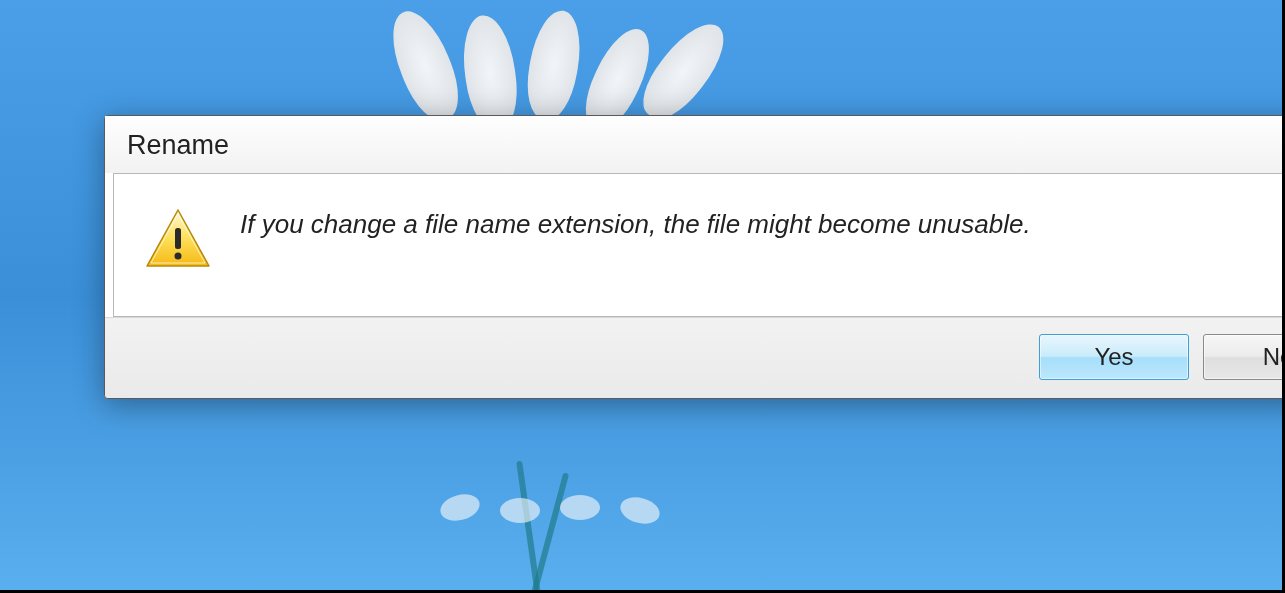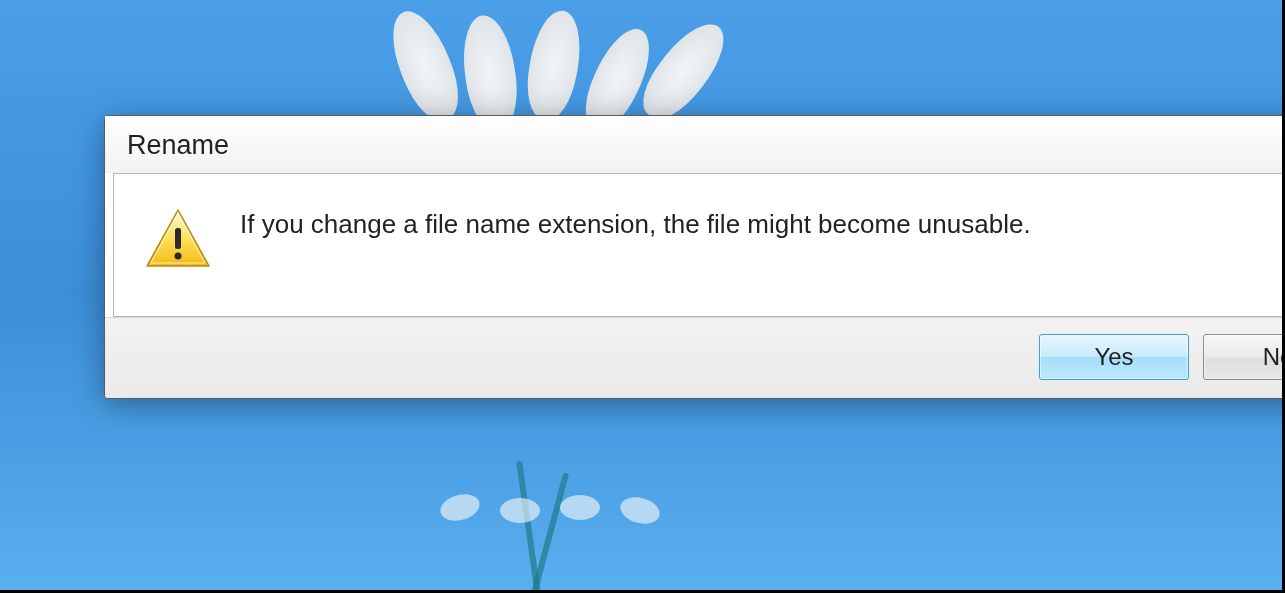--- a/index.html
+++ b/index.html
@@ -87,20 +87,21 @@
     }
     
     .dialog-text {
       font-size: 26px;
       color: #222;
       line-height: 1.4;
     }
     
     .dialog-text .line1 {
       margin-bottom: 22px;
+      font-style: italic;
     }
     
     .dialog-footer {
       background: linear-gradient(180deg, #f2f2f2 0%, #eaeaea 100%);
       border-top: 1px solid #d8d8d8;
       padding: 16px 22px 18px 22px;
       display: flex;
       justify-content: flex-end;
       gap: 14px;
       border-radius: 0 0 4px 4px;

